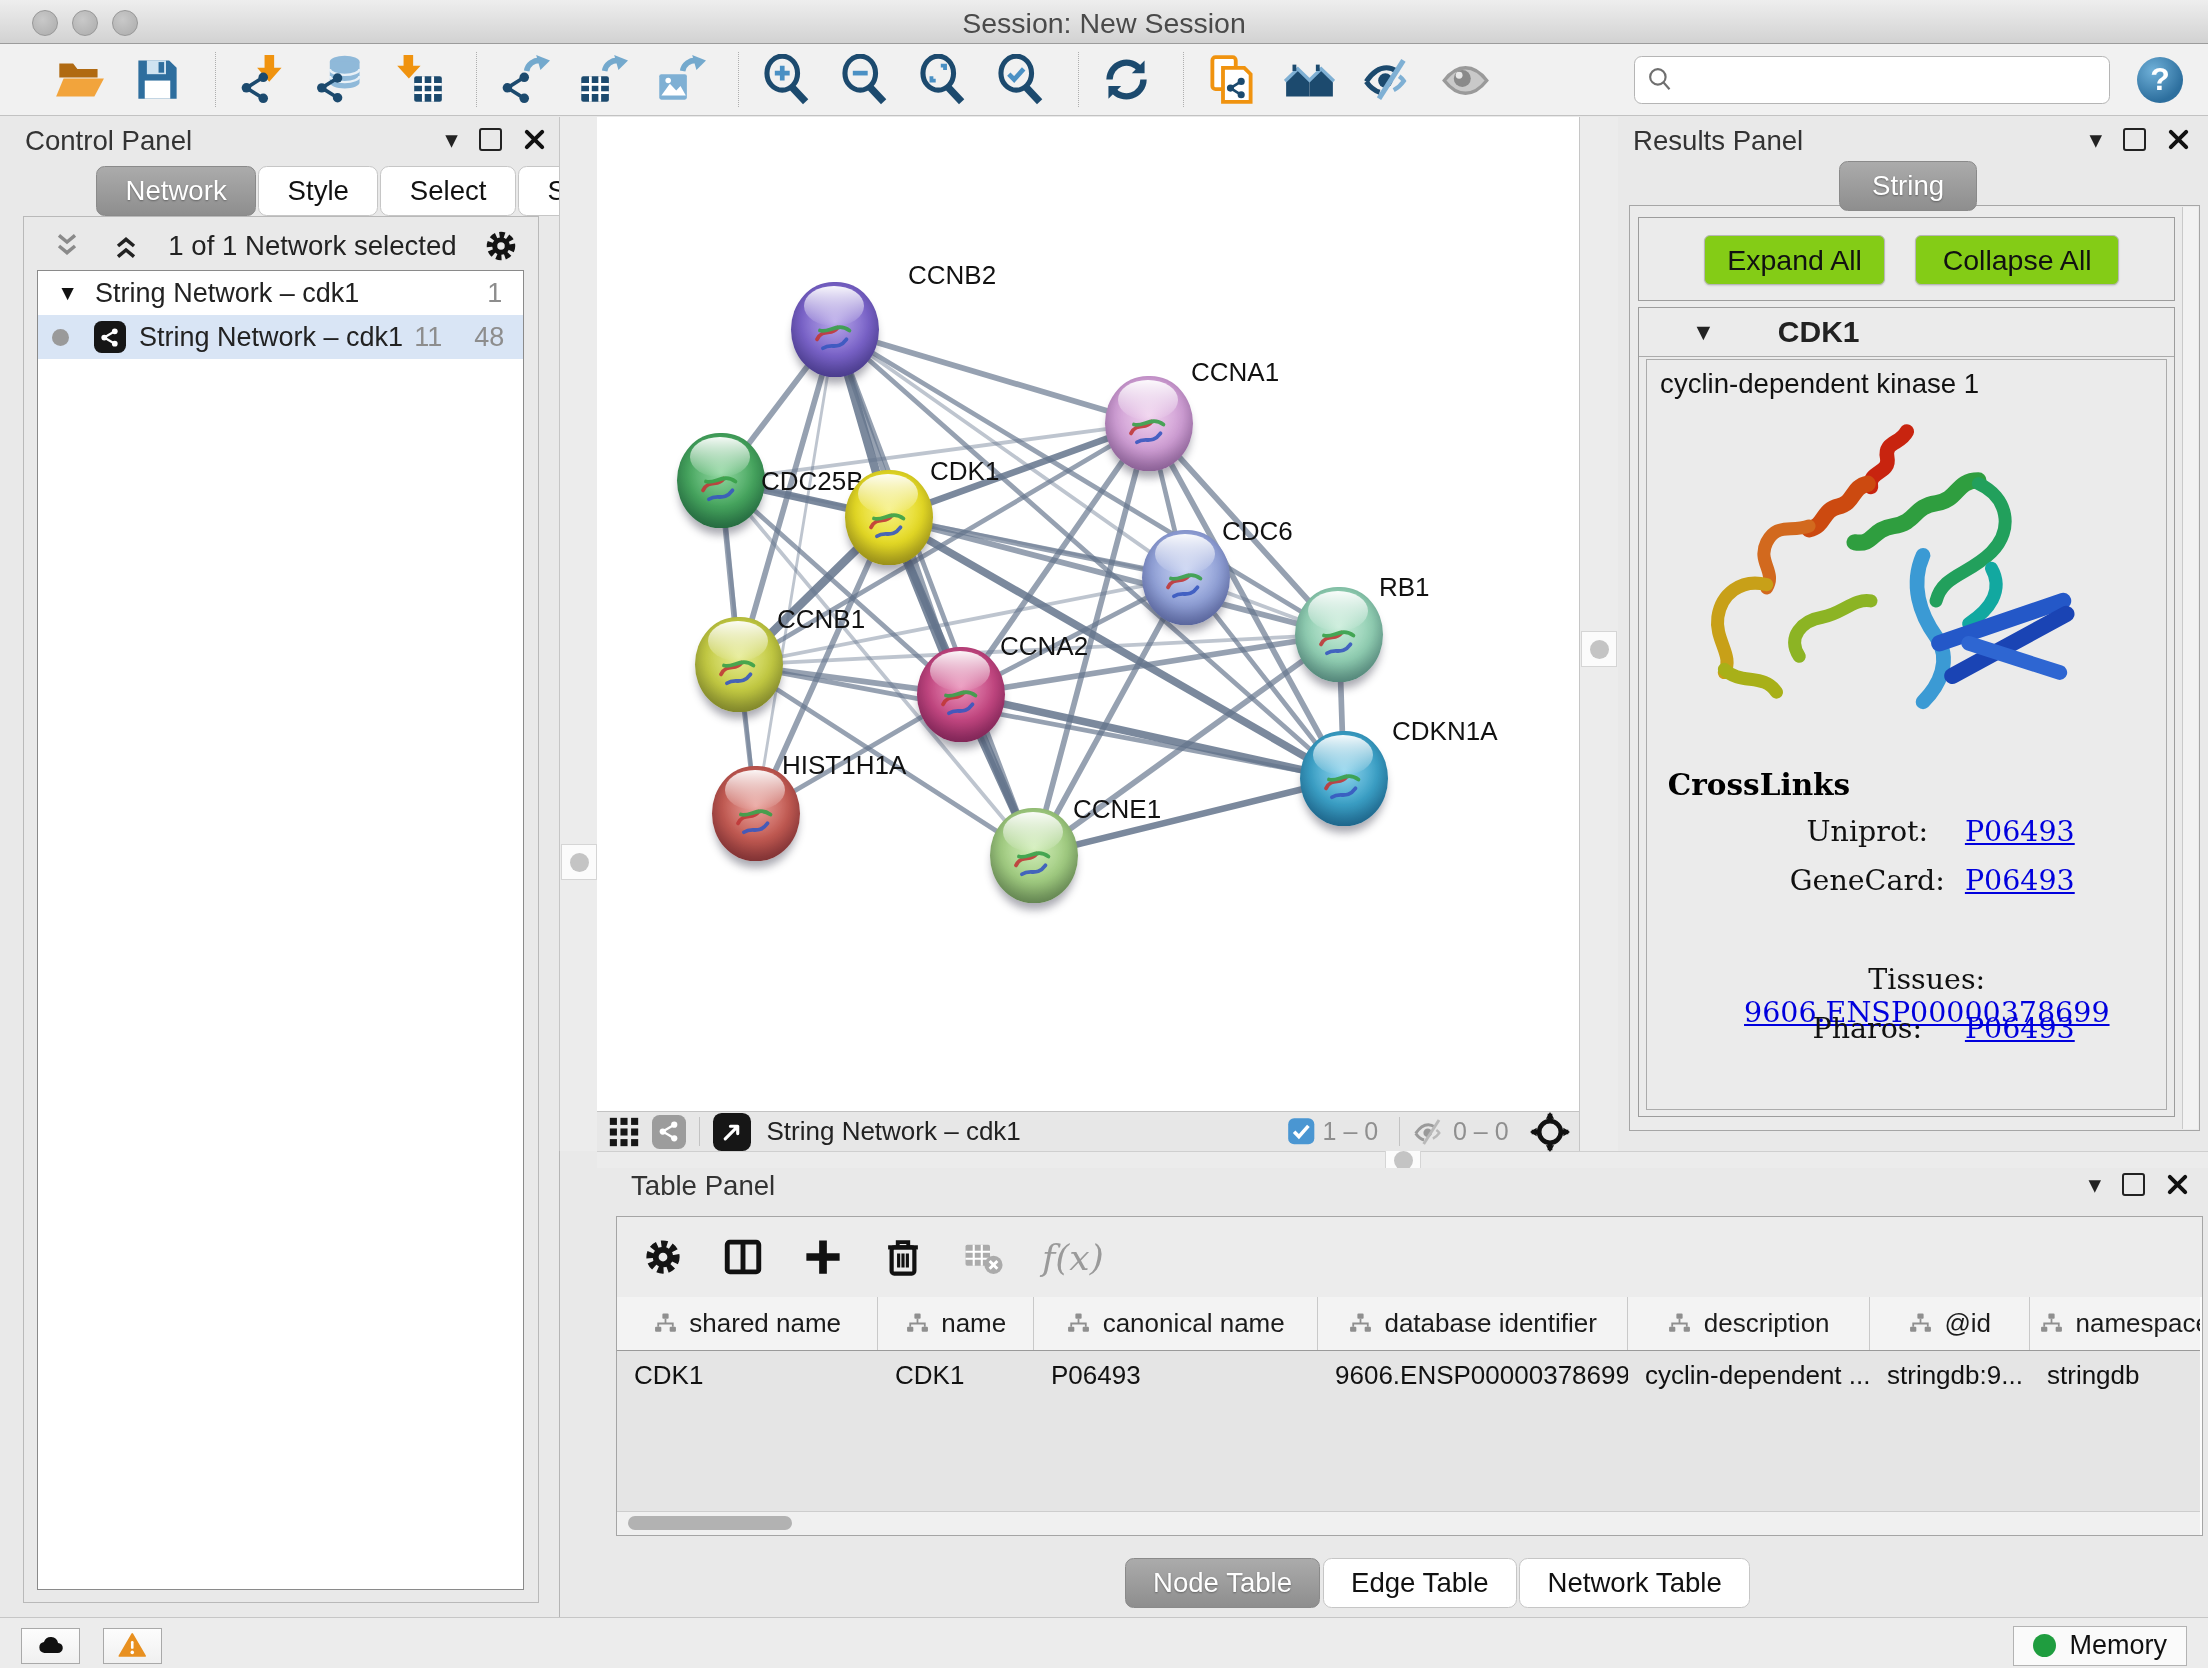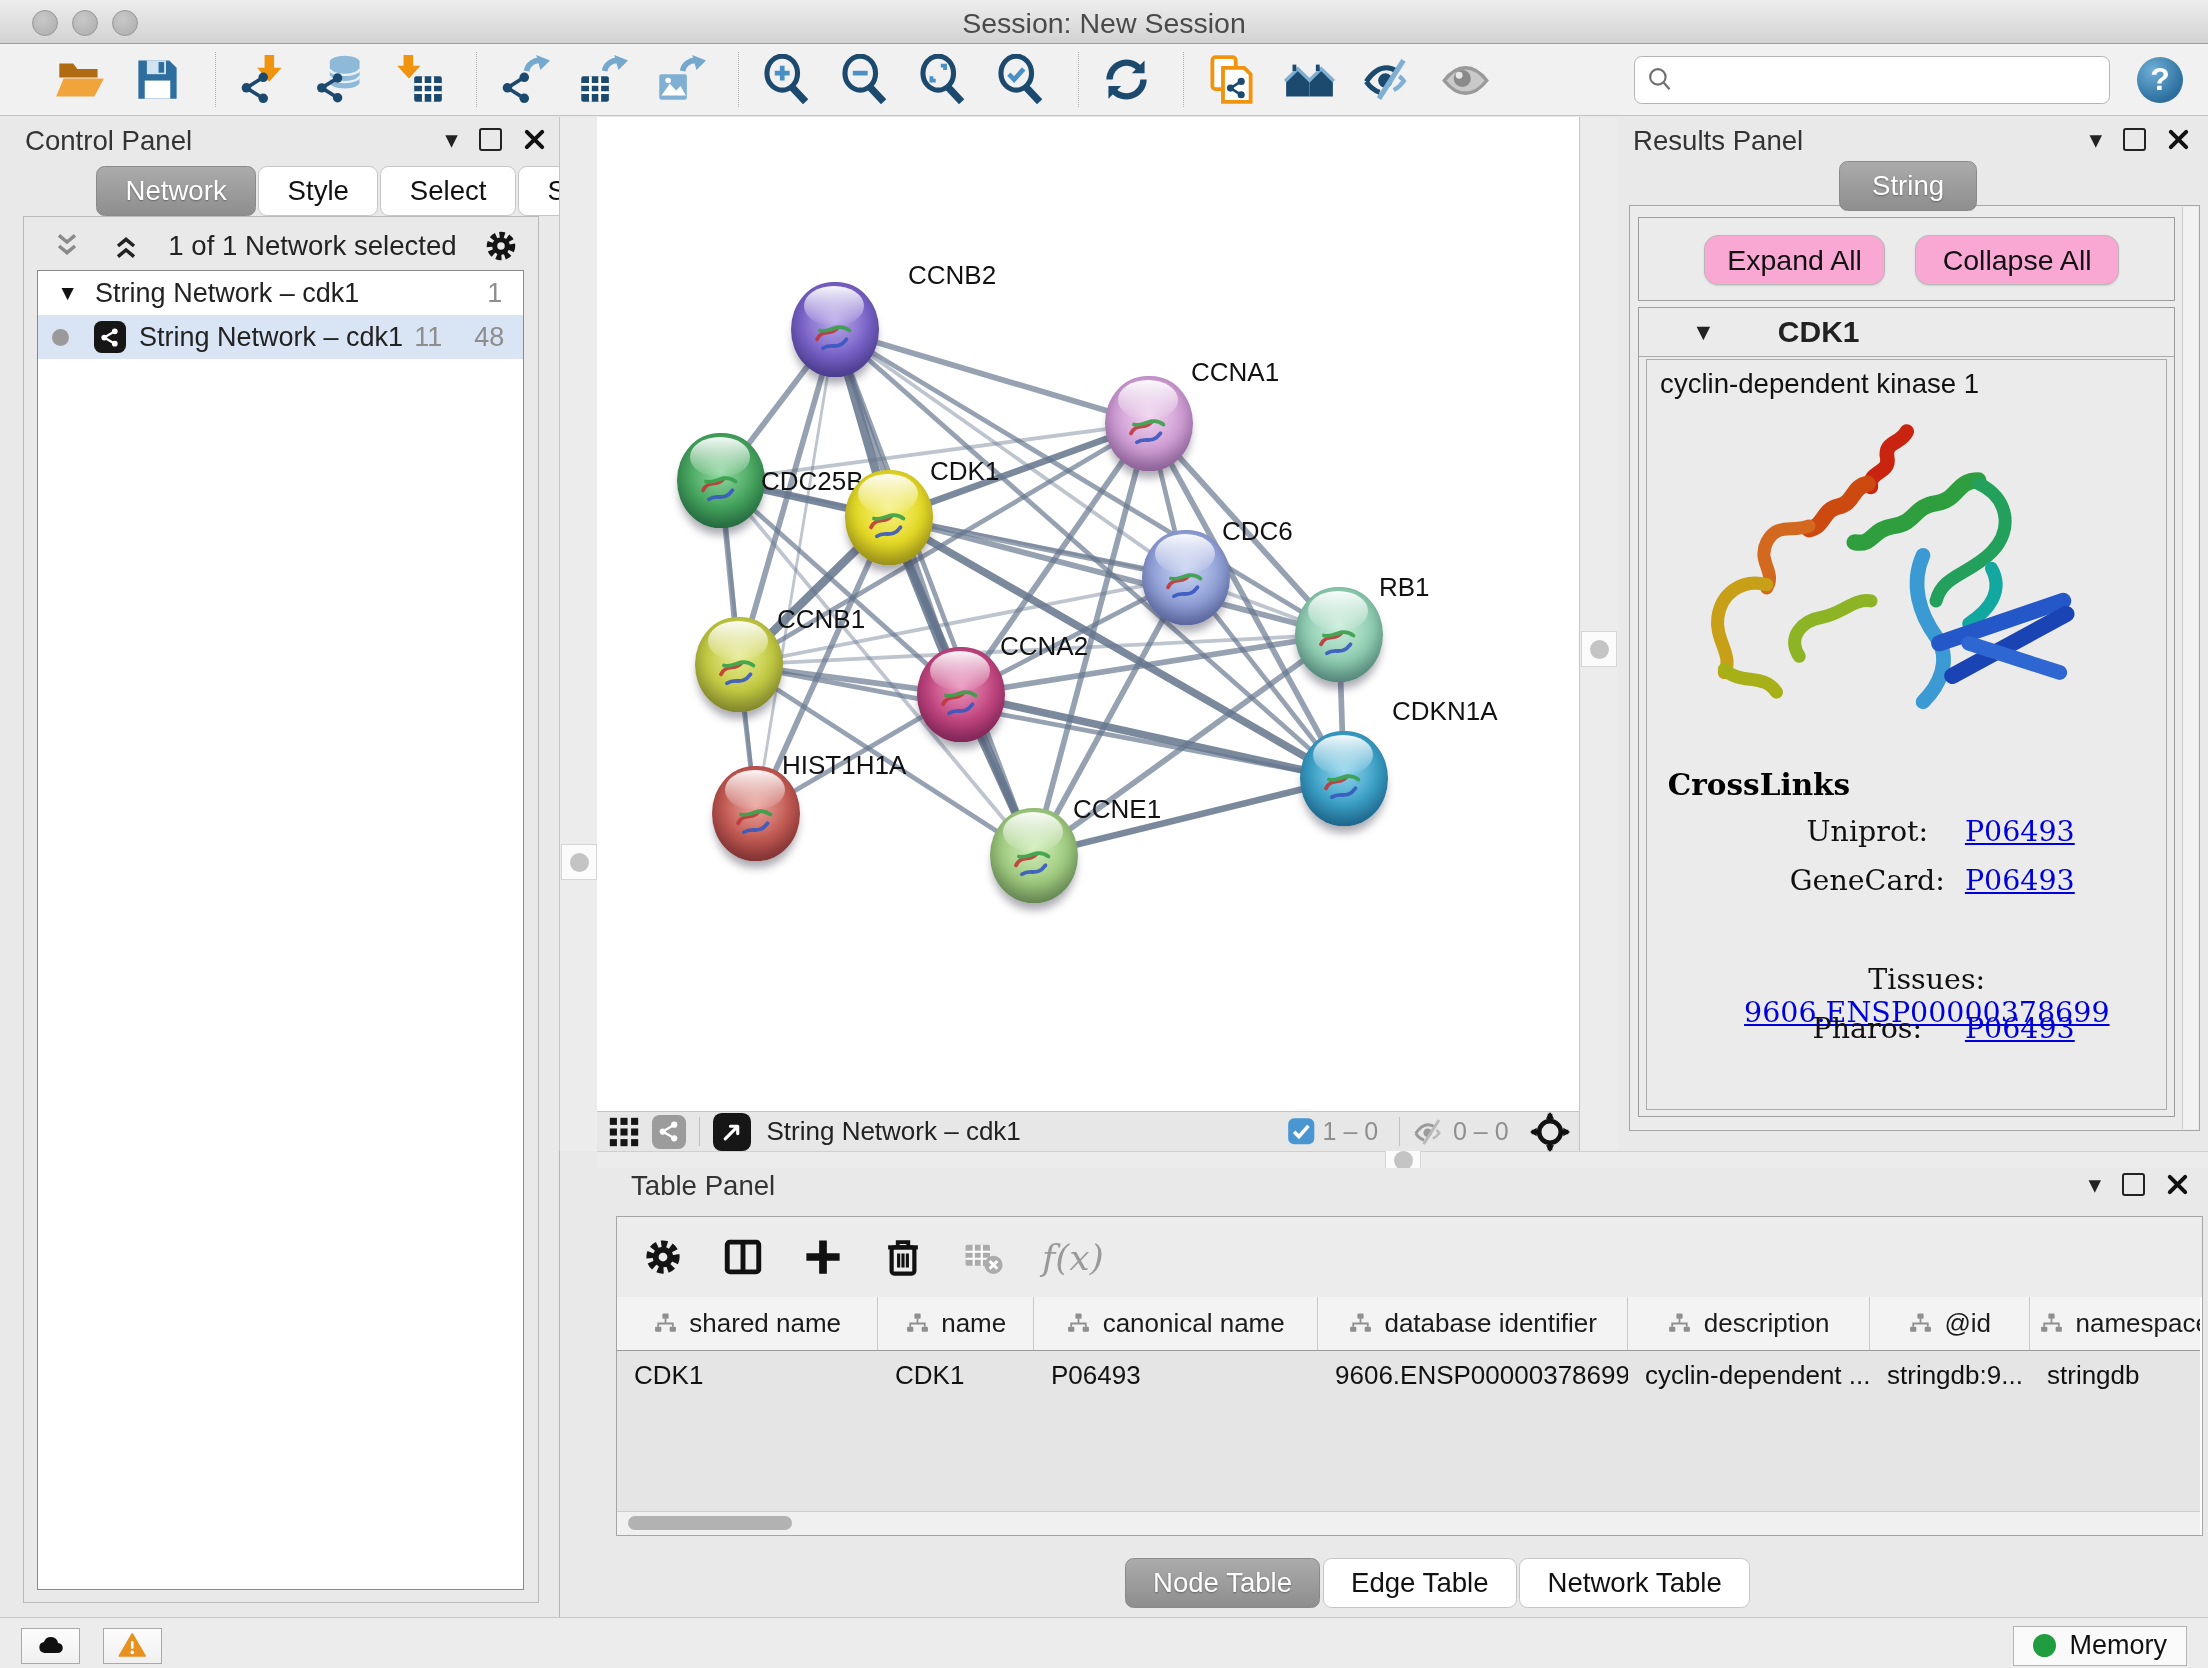--- a/index.html
+++ b/index.html
@@ -90,21 +90,21 @@
   
   .rpanel{position:absolute;left:1618px;top:117px;width:591px;height:1034px;background:#e9e9e9;}
   .rtab{position:absolute;left:221px;top:44px;height:48px;padding:0 32px;border-radius:8.6px;
     background:linear-gradient(#ababab,#8e8e8e);color:#fff;font-size:27.6px;display:flex;
     align-items:center;border:1px solid #8a8a8a;text-shadow:0 1px 1.9px rgba(0,0,0,.35);z-index:3;}
   .r-outer{position:absolute;left:10.5px;top:88px;width:569px;height:924px;border:1px solid #a6a6a6;
     background:#ebebeb;}
   .r-scroll{position:absolute;right:1px;top:1px;bottom:1px;width:15px;background:#f2f2f2;
     border-left:1px solid #c9c9c9;}
   .r-expandbox{position:absolute;left:8.6px;top:11.4px;width:535px;height:82px;border:1px solid #9c9c9c;}
-  .rbtn{position:absolute;top:17px;height:48px;border-radius:14px;background:#f9a8d4;
+  .rbtn{position:absolute;top:17px;height:48px;border-radius:6px;background:#84cc16;
     border:1px solid #b7b7b7;font-size:28.5px;display:flex;align-items:center;justify-content:center;
     color:#111;box-shadow:0 1px 1.9px rgba(0,0,0,.12);}
   .r-cdk1box{position:absolute;left:8.6px;top:101px;width:535px;height:808px;border:1px solid #9c9c9c;}
   .r-entryhead{position:absolute;left:0;top:0;width:100%;height:48px;border-bottom:1px solid #ababab;
     display:flex;align-items:center;}
   .r-entryhead .car{margin-left:53px;font-size:23px;}
   .r-entryhead .gene{margin-left:63px;font-size:30px;font-weight:bold;}
   .r-inner{position:absolute;left:6.7px;top:51px;width:519px;height:749px;border:1px solid #ababab;
     background:#ebebeb;overflow:hidden;text-align:center;}
   .r-desc{position:absolute;left:13.3px;top:7.6px;font-size:27.6px;color:#111;}
@@ -547,21 +547,21 @@
       <div class="n-node" style="left: 703px; top: 614px; width: 88px; height: 95px; background: radial-gradient(circle at 50% 42%, rgb(147, 214, 238) 0%, rgb(59, 160, 198) 48%, rgb(23, 104, 140) 100%); box-shadow: rgba(40, 40, 60, 0.4) 0px 8.6px 8.6px -1.9px, rgba(0, 0, 40, 0.22) 0px -9.5px 17px inset;">
         <div class="n-hl"></div>
         <div class="n-sq"><svg viewBox="0 0 40 40" width="100%" height="100%">
             <g fill="none" stroke-linecap="round" opacity=".9">
               <path d="M8 22c4-8 10-2 14-8" stroke="#c03838" stroke-width="2.6"></path>
               <path d="M12 28c6-4 10 2 16-6" stroke="#3858c0" stroke-width="2.6"></path>
               <path d="M10 16c6 2 12-6 20 0" stroke="#38a048" stroke-width="2.6"></path>
             </g>
           </svg></div>
       </div>
-      <div class="n-label" style="left: 795px; top: 579px;">CDKN1A</div>
+      <div class="n-label" style="left: 795px; top: 599px;">CDKN1A</div>
       <div class="n-node" style="left: 115px; top: 649px; width: 88px; height: 95px; background: radial-gradient(circle at 50% 42%, rgb(234, 164, 158) 0%, rgb(194, 90, 82) 48%, rgb(136, 44, 38) 100%); box-shadow: rgba(40, 40, 60, 0.4) 0px 8.6px 8.6px -1.9px, rgba(0, 0, 40, 0.22) 0px -9.5px 17px inset;">
         <div class="n-hl"></div>
         <div class="n-sq"><svg viewBox="0 0 40 40" width="100%" height="100%">
             <g fill="none" stroke-linecap="round" opacity=".9">
               <path d="M8 22c4-8 10-2 14-8" stroke="#c03838" stroke-width="2.6"></path>
               <path d="M12 28c6-4 10 2 16-6" stroke="#3858c0" stroke-width="2.6"></path>
               <path d="M10 16c6 2 12-6 20 0" stroke="#38a048" stroke-width="2.6"></path>
             </g>
           </svg></div>
       </div>

